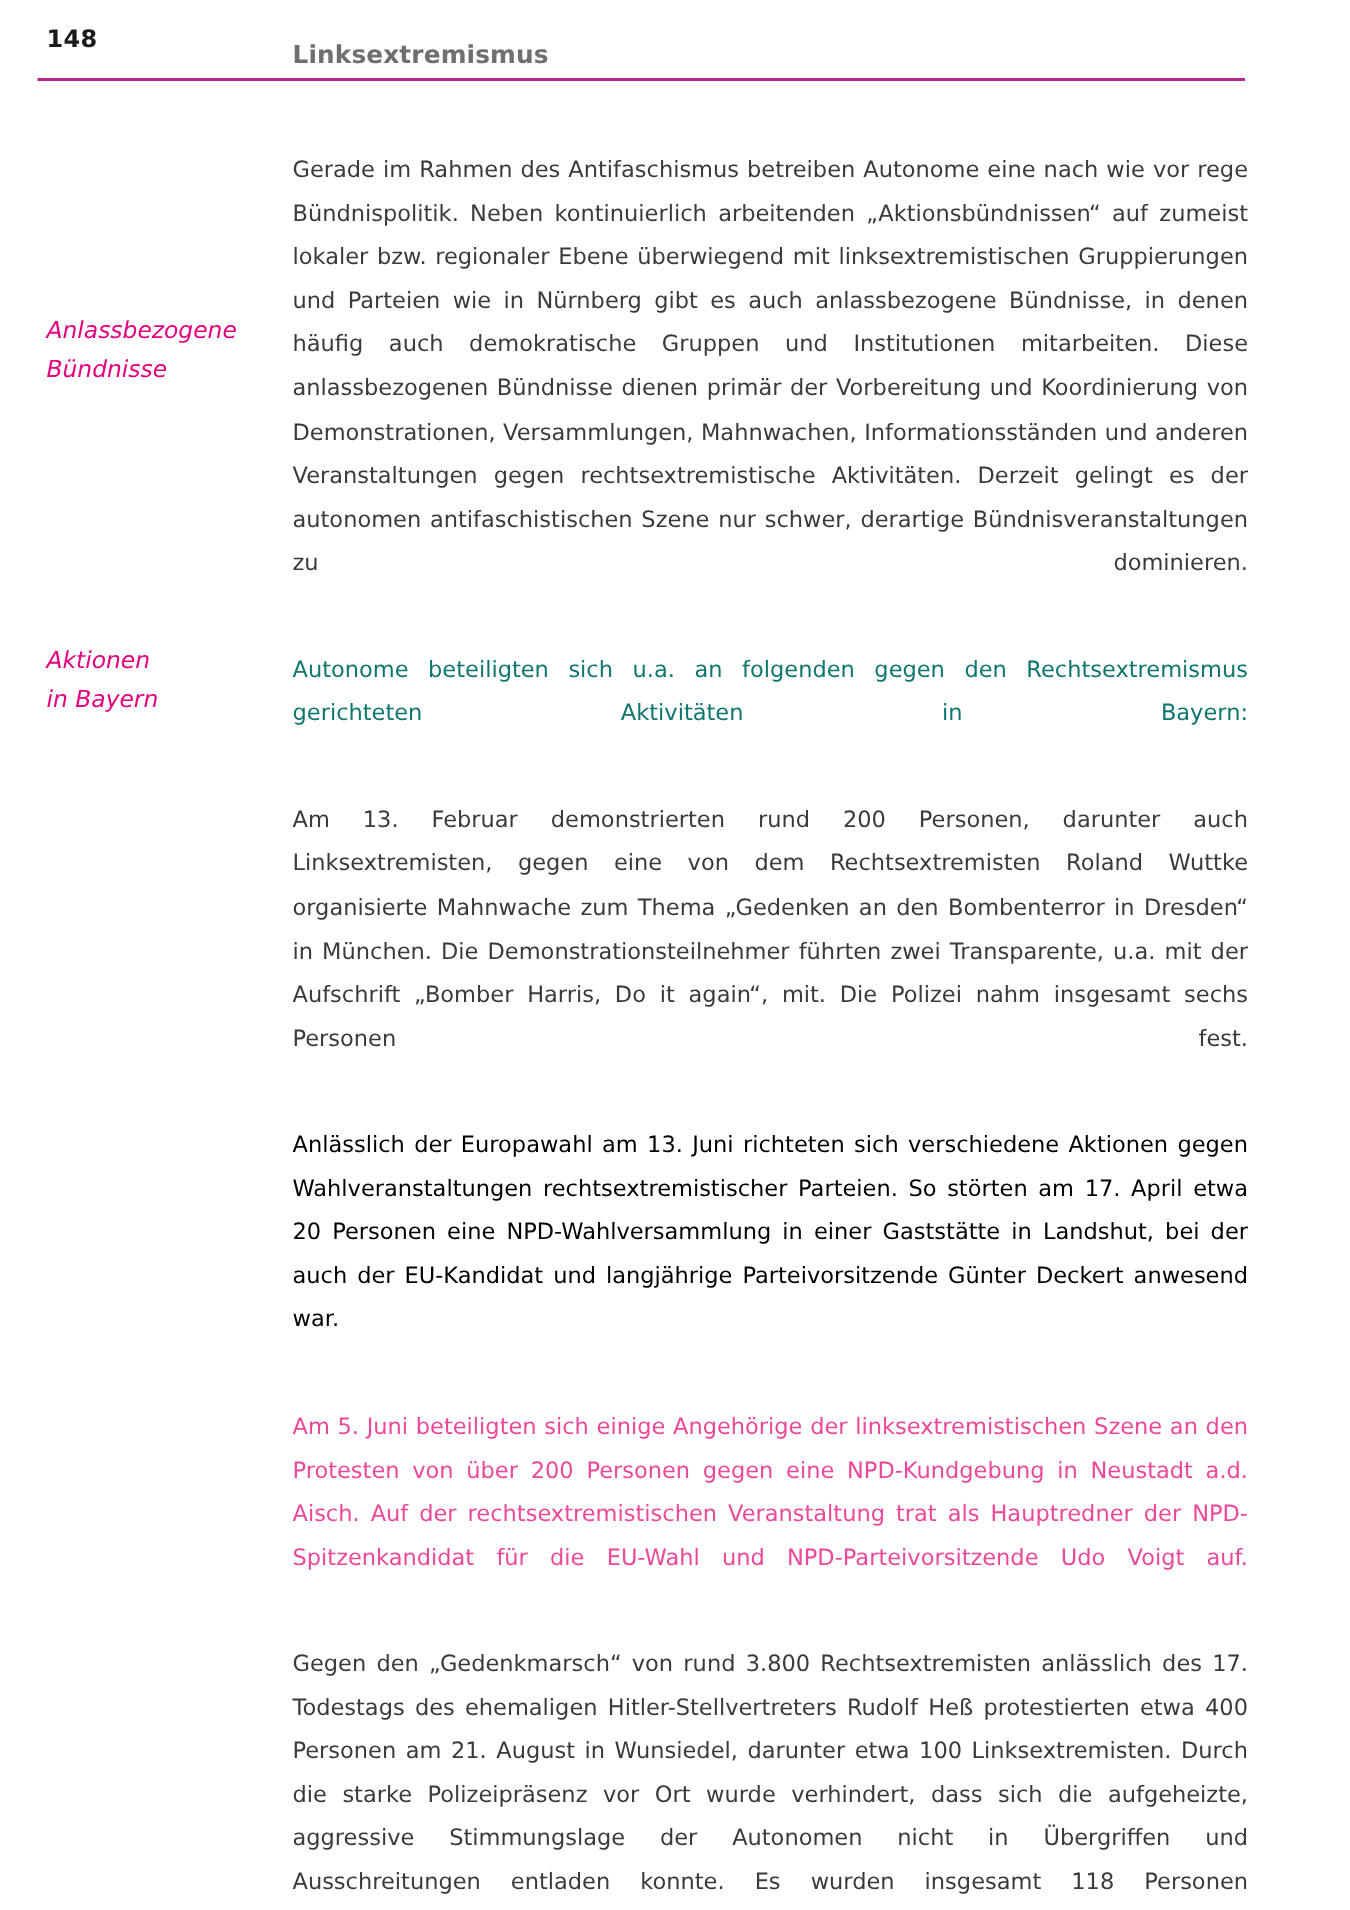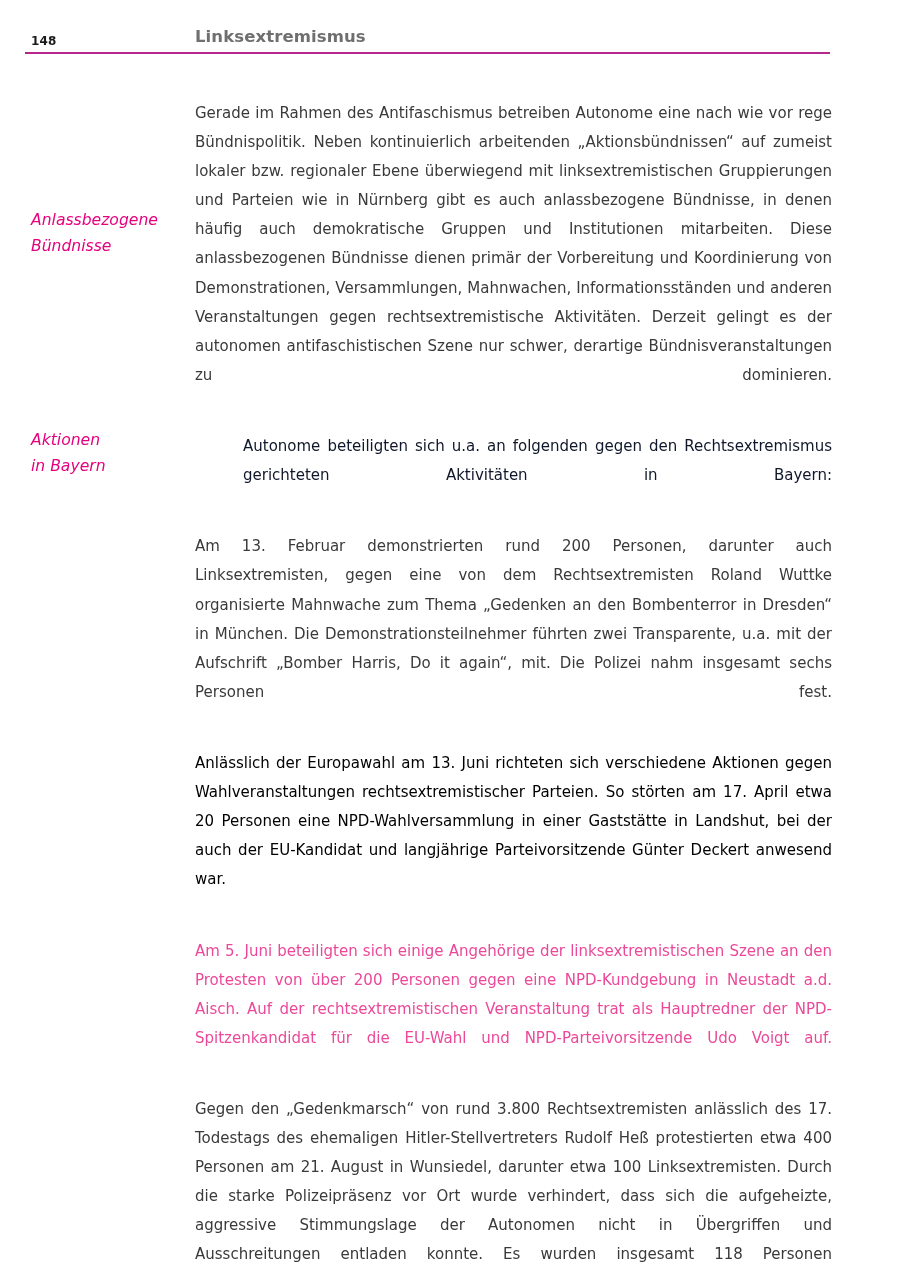--- a/index.html
+++ b/index.html
@@ -26,22 +26,22 @@
   .header {
     position: absolute;
     left: 0;
     top: 0;
     width: 900px;
     height: 56px;
   }
   .folio {
     position: absolute;
     left: 31px;
-    top: 35px;
-    font-size: 12px;
+    top: 18px;
+    font-size: 16px;
     font-weight: bold;
     color: #1a1a1a;
     letter-spacing: 0.2px;
     line-height: 1;
   }
   .running-title {
     position: absolute;
     left: 195px;
     top: 29px;
     font-size: 16.5px;
@@ -117,20 +117,20 @@
     <span>Bündnisse</span>
   </div>
 
   <div class="marginal" id="marginal-1" style="color: rgb(229, 0, 125);">
     <span>Aktionen</span>
     <span>in Bayern</span>
   </div>
 
   <div class="content">
     <p class="para" style="color: rgb(58, 58, 58);">Gerade im Rahmen des Antifaschismus betreiben Autonome eine nach wie vor rege Bündnispolitik. Neben kontinuierlich arbeitenden „Aktionsbündnissen“ auf zumeist lokaler bzw. regionaler Ebene überwiegend mit linksextremistischen Gruppierungen und Parteien wie in Nürnberg gibt es auch anlassbezogene Bündnisse, in denen häufig auch demokratische Gruppen und Institutionen mitarbeiten. Diese anlassbezogenen Bündnisse dienen primär der Vorbereitung und Koordinierung von Demonstrationen, Versammlungen, Mahnwachen, Informationsständen und anderen Veranstaltungen gegen rechtsextremistische Aktivitäten. Derzeit gelingt es der autonomen antifaschistischen Szene nur schwer, derartige Bündnisveranstaltungen zu dominieren.</p>
-    <p class="para" style="color: #0f172a; margin-left: 48px;">Autonome beteiligten sich u.a. an folgenden gegen den Rechtsextremismus gerichteten Aktivitäten in Bayern:</p>
+    <p class="para" style="color: #0f766e;">Autonome beteiligten sich u.a. an folgenden gegen den Rechtsextremismus gerichteten Aktivitäten in Bayern:</p>
     <p class="para" style="color: rgb(58, 58, 58);">Am 13. Februar demonstrierten rund 200 Personen, darunter auch Linksextremisten, gegen eine von dem Rechtsextremisten Roland Wuttke organisierte Mahnwache zum Thema „Gedenken an den Bomben­terror in Dresden“ in München. Die Demonstrationsteilnehmer führten zwei Transparente, u.a. mit der Aufschrift „Bomber Harris, Do it again“, mit. Die Polizei nahm insgesamt sechs Personen fest.</p>
     <p class="para" style="color: #000000;">Anlässlich der Europawahl am 13. Juni richteten sich verschiedene Aktionen gegen Wahlveranstaltungen rechtsextremistischer Parteien. So störten am 17. April etwa 20 Personen eine NPD-Wahlversamm­lung in einer Gaststätte in Landshut, bei der auch der EU-Kandidat und langjährige Parteivorsitzende Günter Deckert anwesend war.</p>
     <p class="para" style="color: #ec4899;">Am 5. Juni beteiligten sich einige Angehörige der linksextremistischen Szene an den Protesten von über 200 Personen gegen eine NPD-Kund­gebung in Neustadt a.d. Aisch. Auf der rechtsextremistischen Veran­staltung trat als Hauptredner der NPD-Spitzenkandidat für die EU-Wahl und NPD-Parteivorsitzende Udo Voigt auf.</p>
     <p class="para" style="color: rgb(58, 58, 58);">Gegen den „Gedenkmarsch“ von rund 3.800 Rechtsextremisten anlässlich des 17. Todestags des ehemaligen Hitler-Stellvertreters Rudolf Heß protestierten etwa 400 Personen am 21. August in Wunsiedel, darunter etwa 100 Linksextremisten. Durch die starke Polizeipräsenz vor Ort wurde verhindert, dass sich die aufgeheizte, aggressive Stimmungslage der Autonomen nicht in Übergriffen und Ausschreitungen entladen konnte. Es wurden insgesamt 118 Personen festgenommen, darunter 79 Rechtsextremisten, vier Linksextremisten und 35 sonstige Gegendemonstranten.</p>
   </div>
 
 </div>
 
 </body></html>

